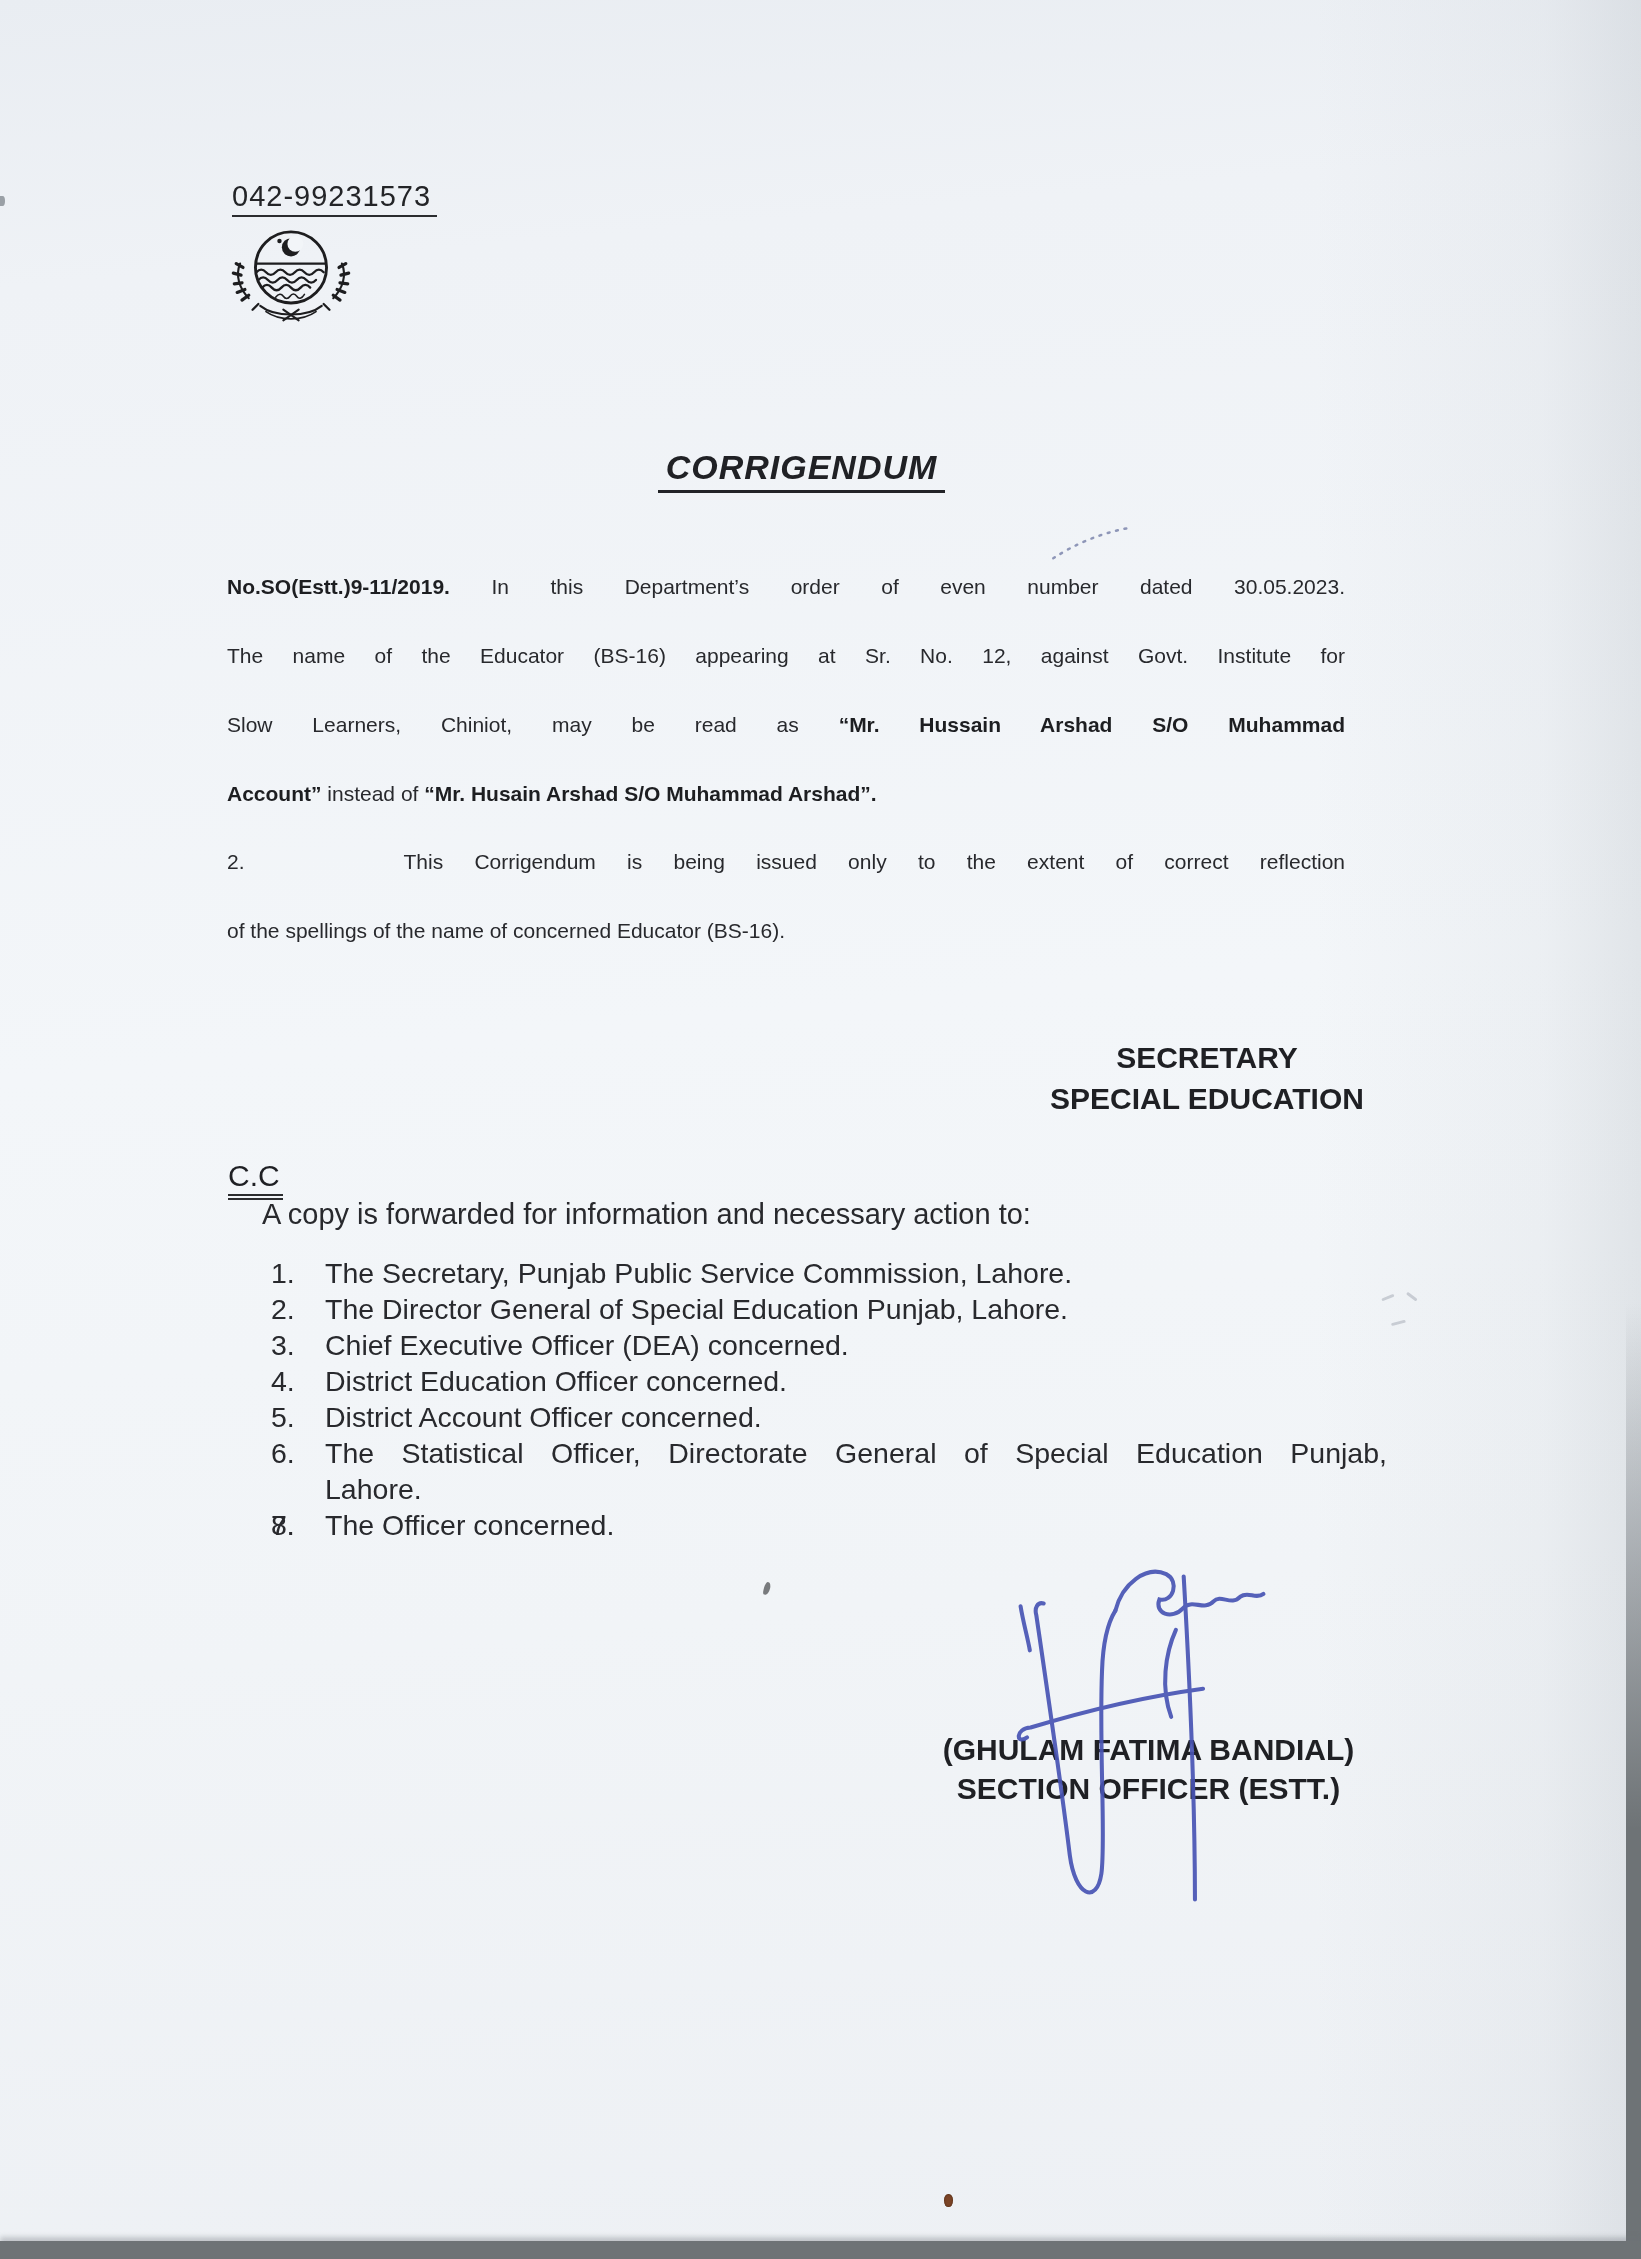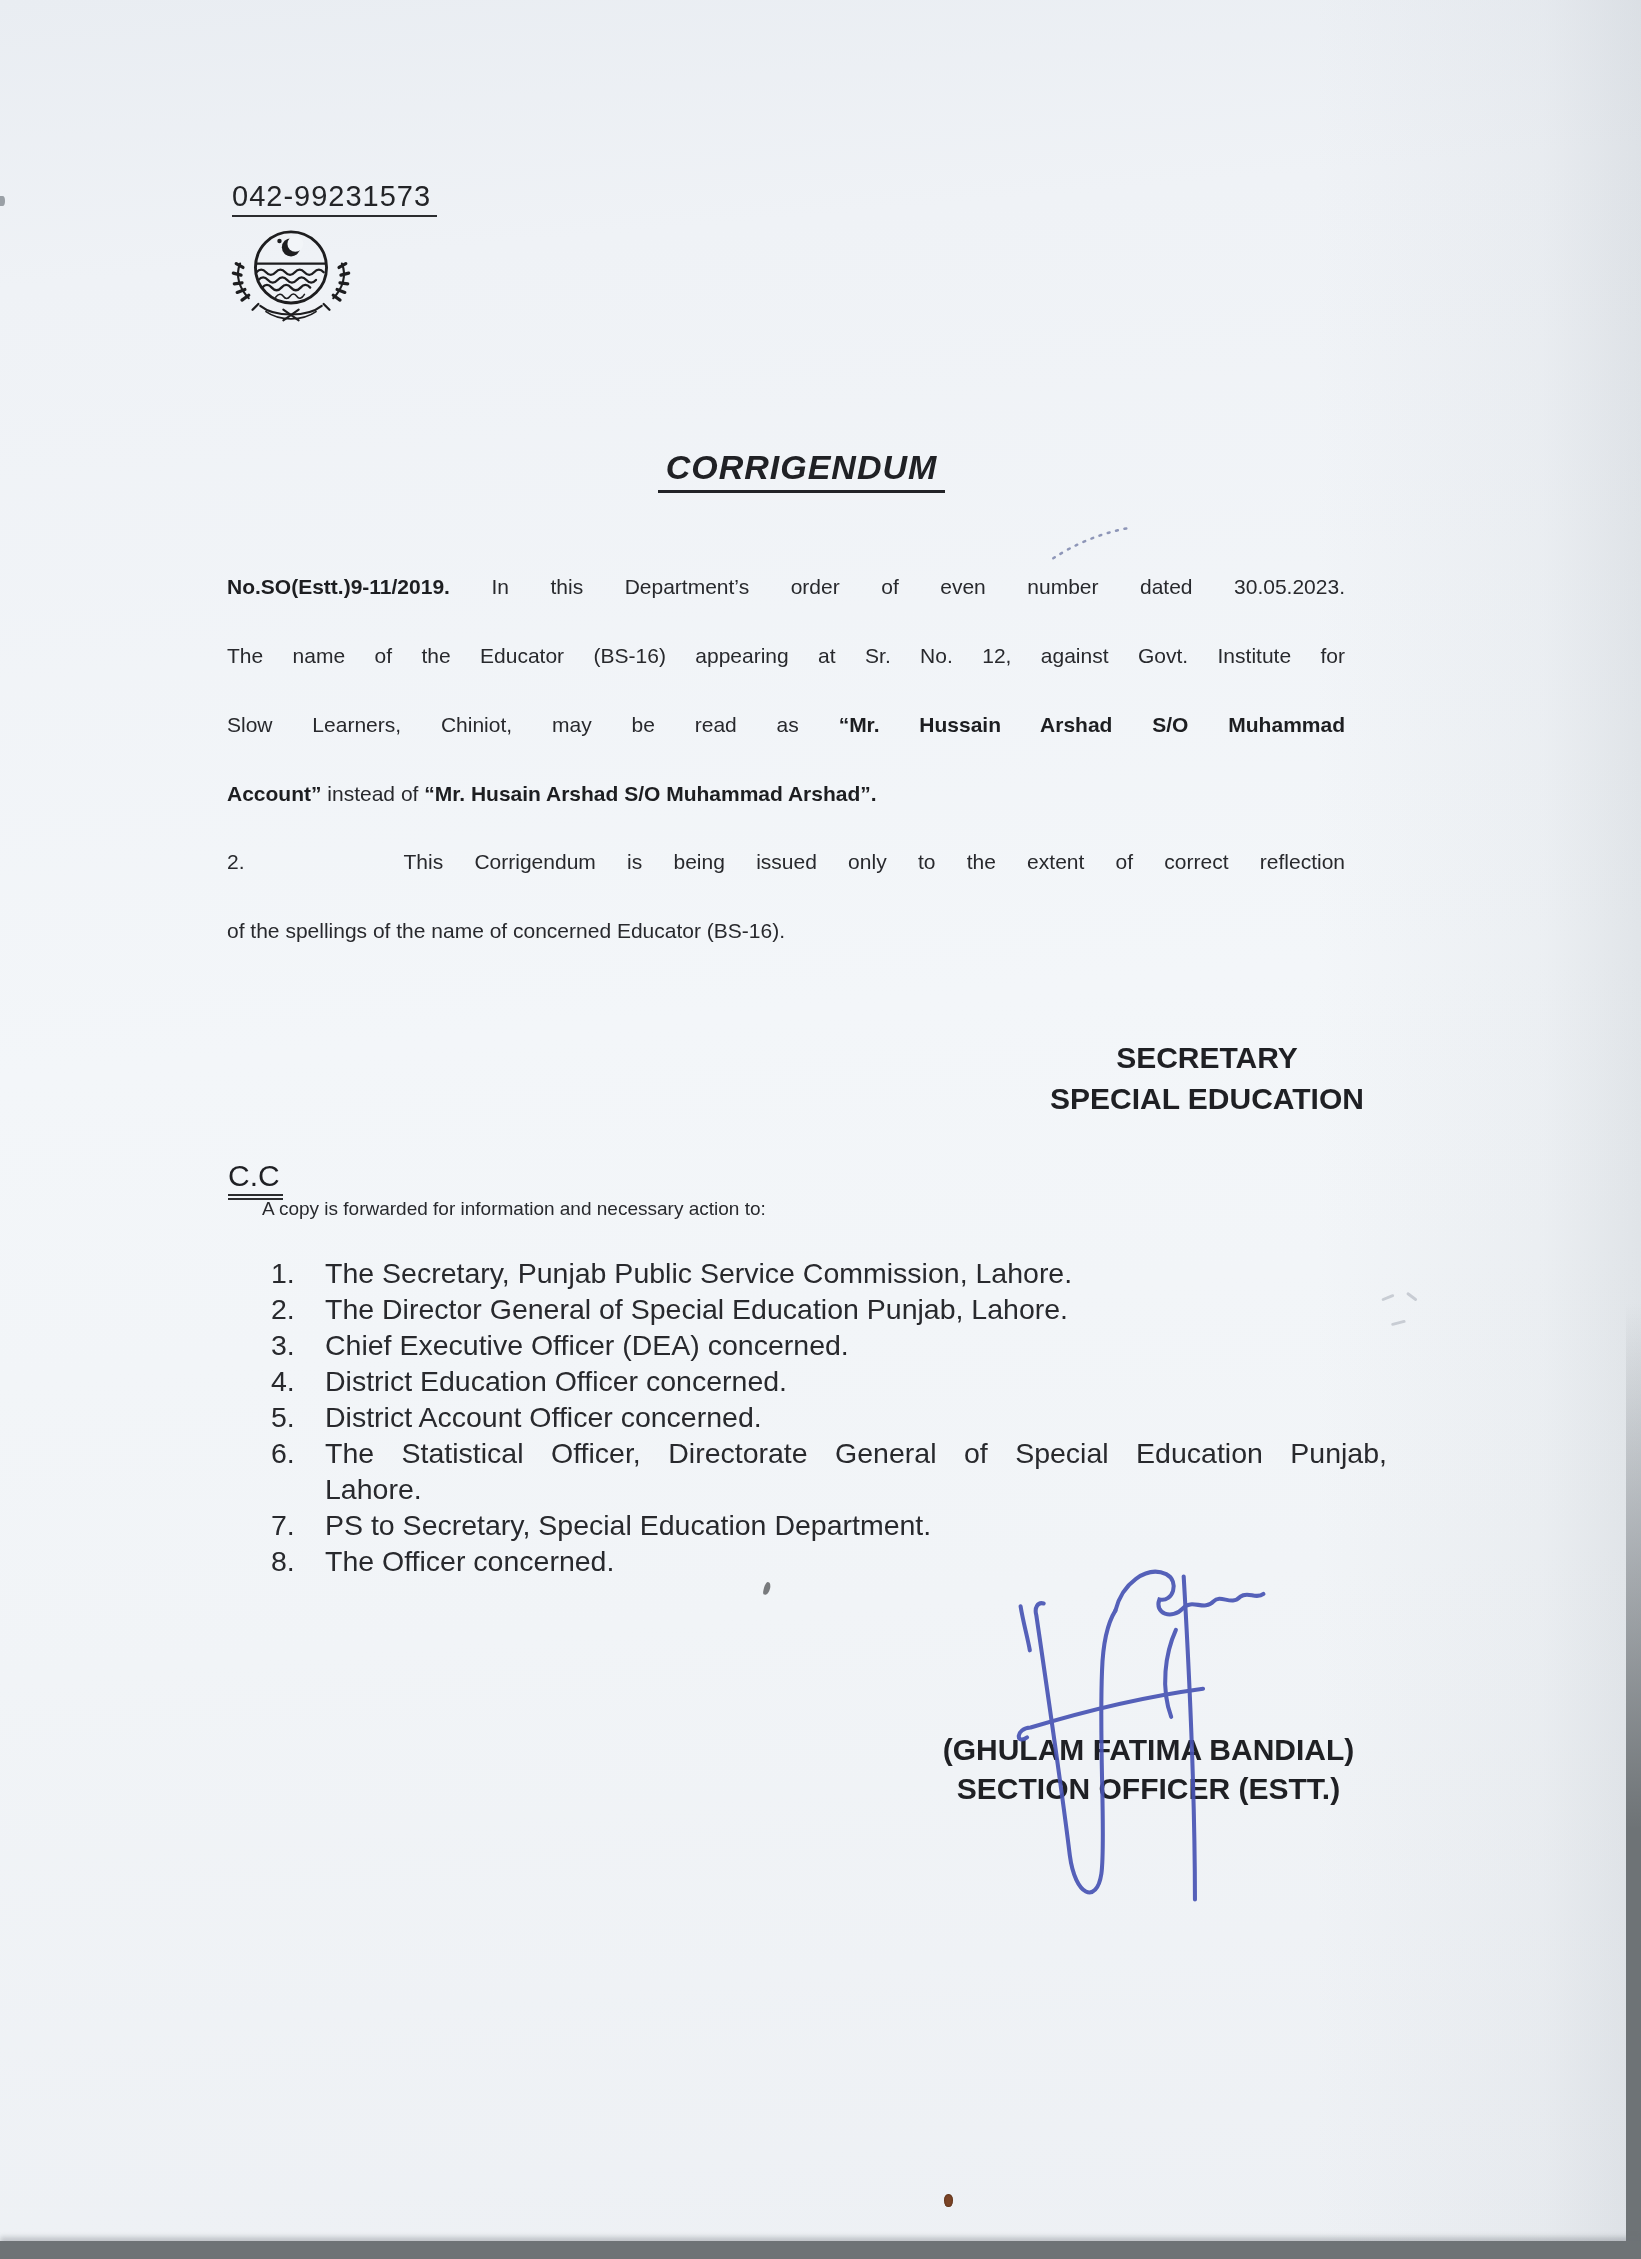--- a/index.html
+++ b/index.html
@@ -45,21 +45,21 @@
   .para{position:absolute;left:227px;width:1118px;font-size:21px;color:#28292d;}
   .p1{top:552px;} .p2{top:827px;}
   .bl{height:69px;line-height:69px;white-space:nowrap;}
   .just{text-align:justify;text-align-last:justify;white-space:normal;}
   .b{font-weight:700;color:#1d1e21;}
   .tab{display:inline-block;width:159px;}
   
   .sec-block{position:absolute;left:1014px;top:1037px;width:386px;text-align:center;font-weight:700;font-size:30px;line-height:41px;color:#1f2024;}
   
   .cc-label{position:absolute;left:228px;top:1159px;font-size:30px;font-weight:400;color:#1f2024;border-bottom:6.8px double #2b2c2f;padding:0 2.9px 1px 0;}
-  .cc-intro{position:absolute;left:262px;top:1198px;font-size:19px;color:#28292d;}
+  .cc-intro{position:absolute;left:262px;top:1198px;font-size:29px;color:#28292d;}
   .cc-list{position:absolute;left:271px;top:1255px;width:1120px;font-size:28.5px;color:#28292d;}
   .cc-row{position:relative;line-height:36px;padding-left:54px;}
   .cc-row .num{position:absolute;left:0;top:0;}
   .cc-row.justify6 .t1{display:block;text-align:justify;text-align-last:justify;width:1062px;}
   
   .sig-block{position:absolute;left:917px;top:1730px;width:463px;text-align:center;font-weight:700;font-size:30px;line-height:39px;color:#1f2024;}
   
   .sig-scrawl{position:absolute;left:983px;top:1554px;width:309px;height:386px;transform:rotate(-2deg);}
 </style>
 </head>
@@ -125,21 +125,21 @@
   <div class="cc-label">C.C</div>
   <div class="cc-intro">A copy is forwarded for information and necessary action to:</div>
 
   <div class="cc-list">
     <div class="cc-row"><span class="num">1.</span><span>The Secretary, Punjab Public Service Commission, Lahore.</span></div>
     <div class="cc-row"><span class="num">2.</span><span>The Director General of Special Education Punjab, Lahore.</span></div>
     <div class="cc-row"><span class="num">3.</span><span>Chief Executive Officer (DEA) concerned.</span></div>
     <div class="cc-row"><span class="num">4.</span><span>District Education Officer concerned.</span></div>
     <div class="cc-row"><span class="num">5.</span><span>District Account Officer concerned.</span></div>
     <div class="cc-row justify6"><span class="num">6.</span><span class="t1">The Statistical Officer, Directorate General of Special Education Punjab,</span><span class="t2">Lahore.</span></div>
-    <div class="cc-row"><span class="num">7.</span><span>PS to Secretary, Special Education Department.</span></div>
+    <div class="cc-row"><span class="num">7.</span></div>
     <div class="cc-row"><span class="num">8.</span><span>The Officer concerned.</span></div>
   </div>
 
   <div class="sig-block">
     <div>(GHULAM FATIMA BANDIAL)</div>
     <div>SECTION OFFICER (ESTT.)</div>
   </div>
 
   <div class="sig-scrawl">
     <svg width="309" height="386" viewBox="0 0 320 400" fill="none">

